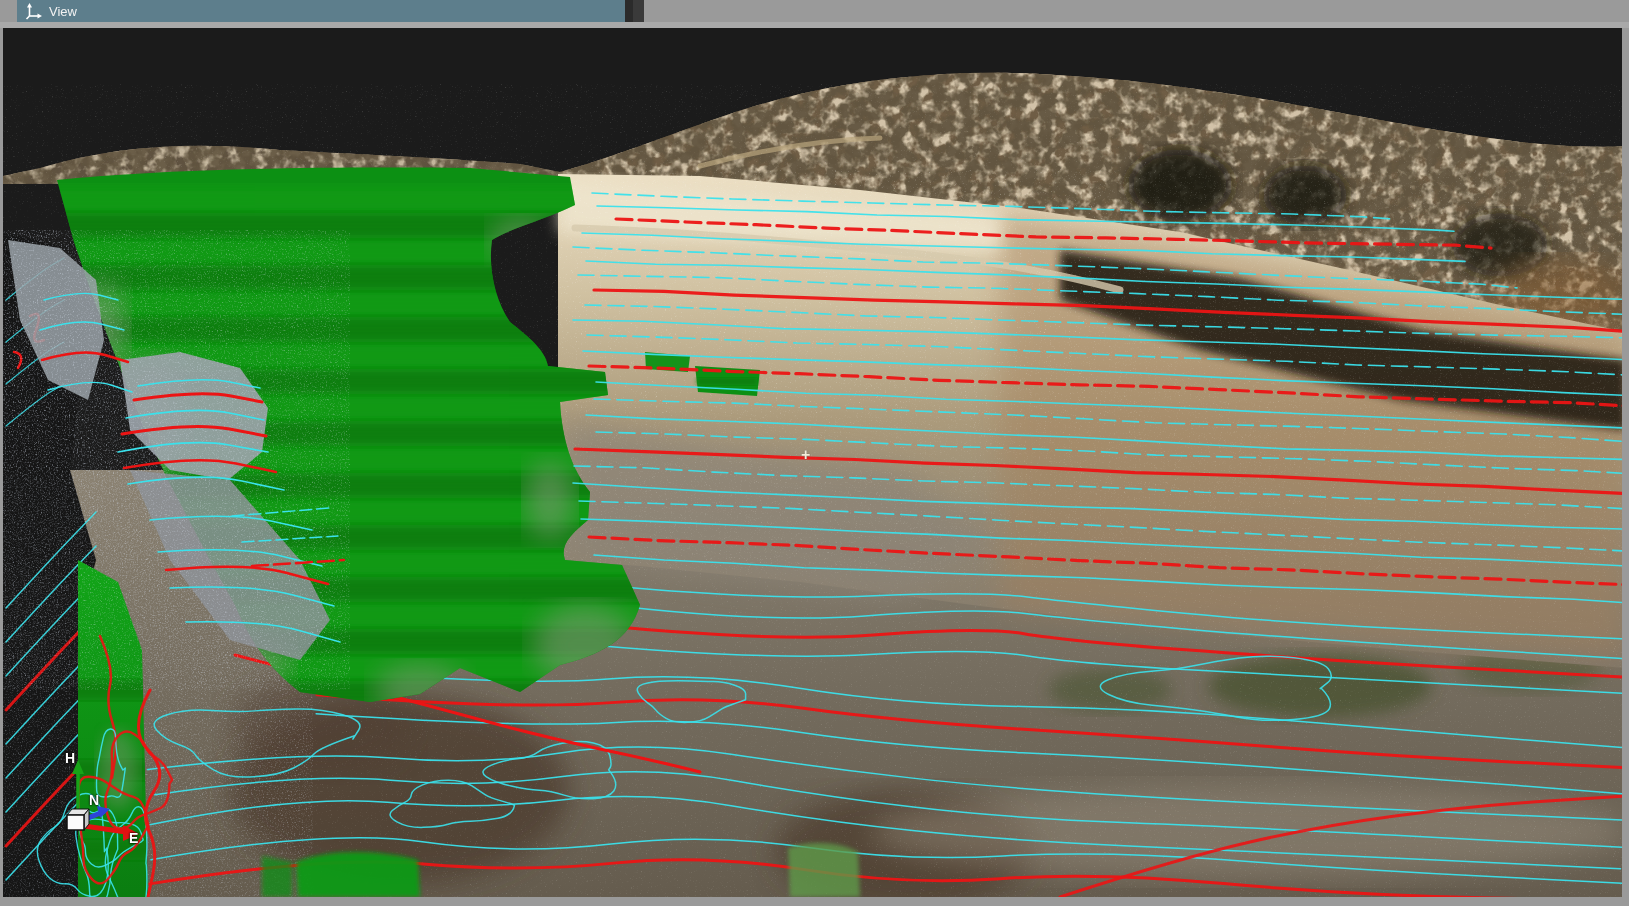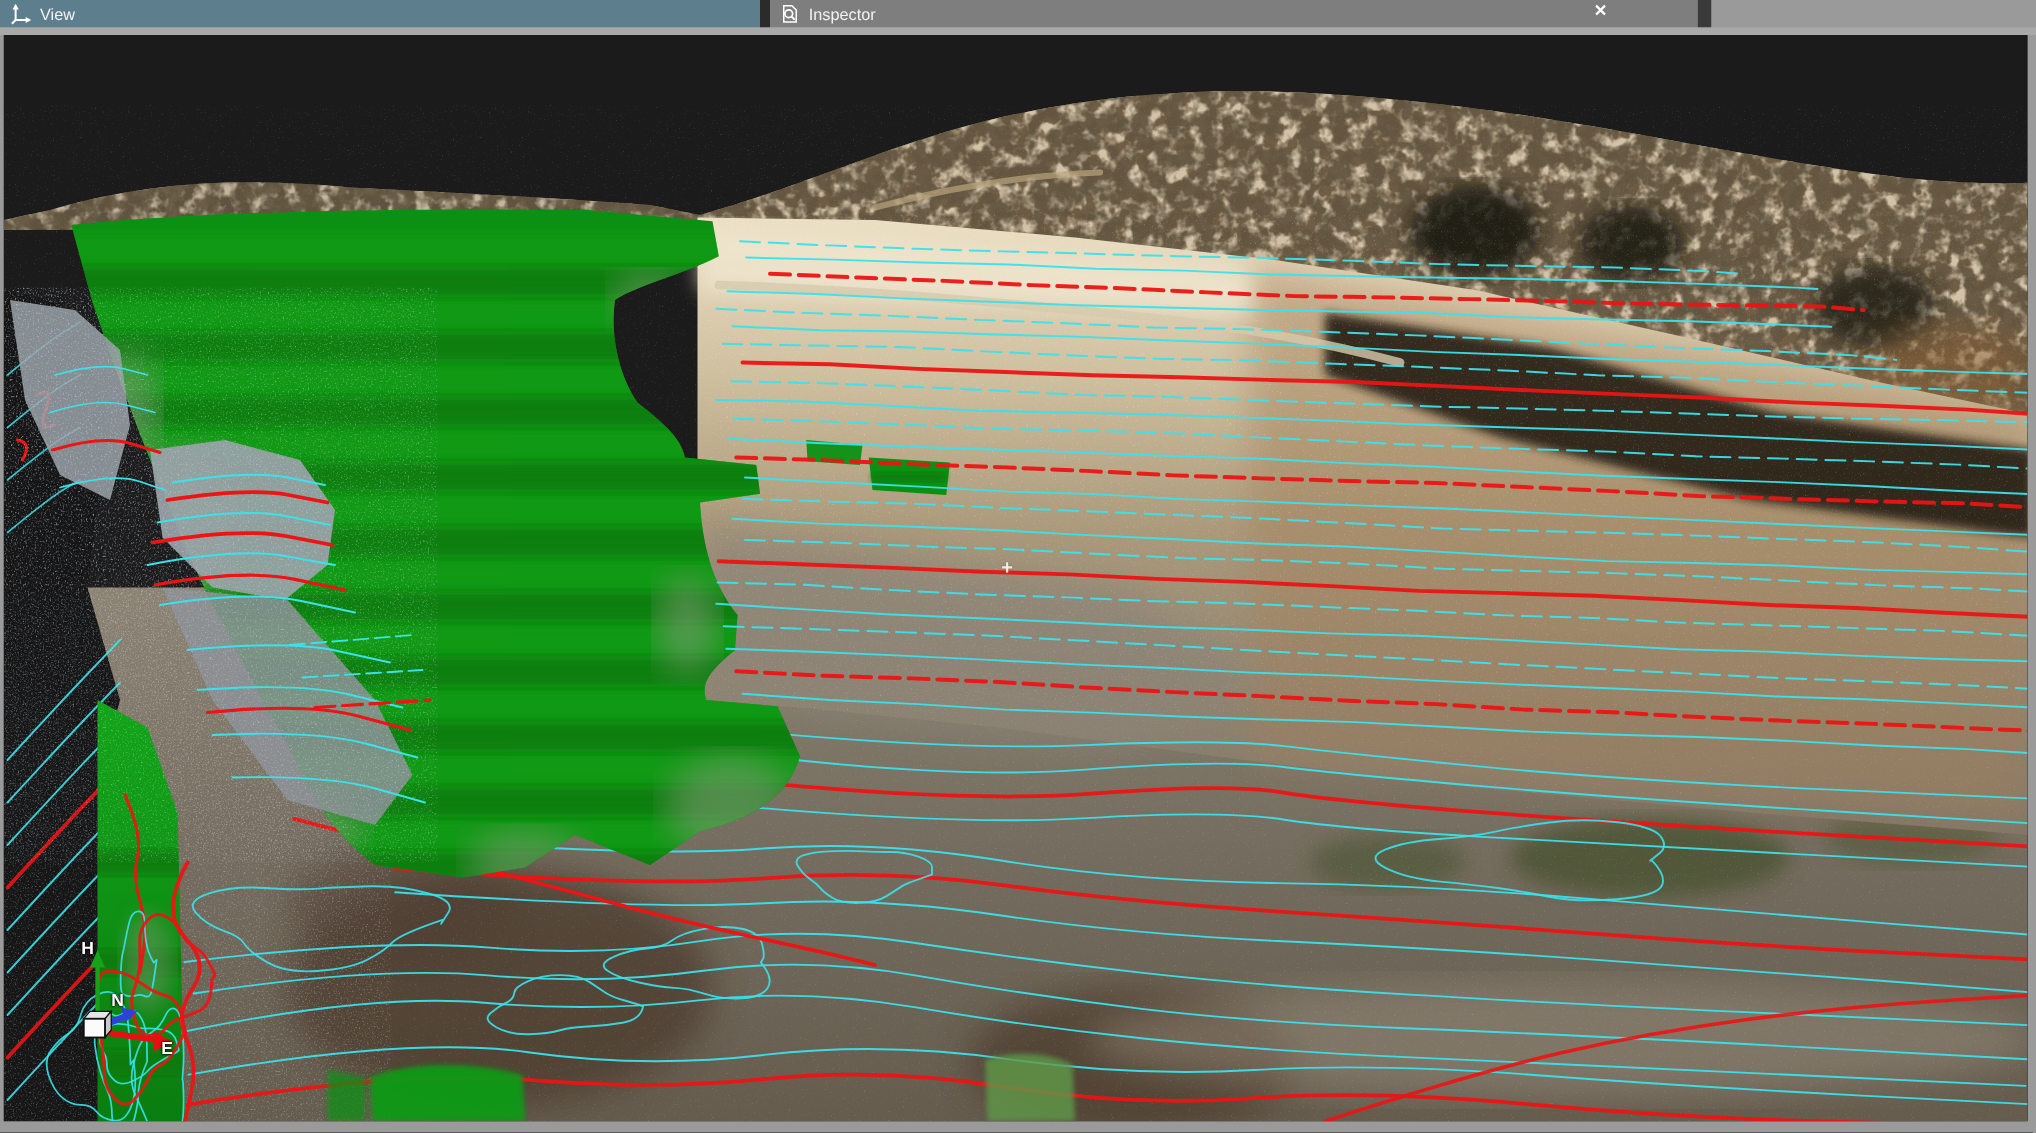--- a/index.html
+++ b/index.html
@@ -1,19 +1,19 @@
 <!DOCTYPE html>
 <html style="--c-sky: #1b1b1b; --c-tab_view_bg: #5d7e8c; --c-tab_inspector_bg: #7e7e7e; --c-frame: #9a9a9a; --c-mesh_green_base: #0c9013; --c-mesh_green_bright: #12a418; --c-mesh_green_dark: #0a7a0d; --c-contour_minor: #3ae2ec; --c-contour_major: #ec1414; --c-axis_h: #17a317; --c-axis_n: #2d43d8; --c-axis_e: #e21212; --c-cliff_light: #ecdfc4; --c-slope_tan: #a4805a; --c-floor_gray: #7d7466; --c-hill_brown: #6f5d45; --c-rock_gray: #9aa2a8; --c-dark_zone: #151515;"><head>
 <meta charset="utf-8">
 <style>
   html,body{margin:0;padding:0;background:#444;}
   .app{position:relative;width:1629px;height:906px;overflow:hidden;
        font-family:"Liberation Sans",sans-serif;background:#9a9a9a;}
   
-  .tabbar{position:absolute;top:0;left:0;width:1369px;height:22px;display:flex;}
+  .tabbar{position:absolute;top:0;left:17px;width:1540px;height:22px;display:flex;}
   .tab{display:flex;align-items:center;gap:7px;padding-left:8px;color:#f2f2f2;
        font-size:13px;white-space:nowrap;}
   .tab-view{width:600px;background:var(--c-tab_view_bg,#5d7e8c);}
   .tabsep{width:8px;background:#2b2b2b;}
   .tab-inspector{flex:1;background:var(--c-tab_inspector_bg,#7e7e7e);position:relative;}
   .closex{position:absolute;right:72px;top:1px;font-size:13px;font-weight:bold;color:#fff;
           cursor:default;letter-spacing:0;}
   .tabedge{width:11px;background:#3a3a3a;}
   .tabicon{display:flex;align-items:center;}
   
@@ -45,31 +45,20 @@
               <path d="M4.5,13 L13.5,13"></path>
               <path d="M4.5,13 L1.5,16"></path>
           </g>
           <path fill="#fff" d="M4.5,0 L7,4.5 L2,4.5 Z"></path>
           <path fill="#fff" d="M17,13 L12.5,10.6 L12.5,15.4 Z"></path>
         </svg>
       </span>
       <span class="tablabel">View</span>
     </div>
     <div class="tabsep"></div>
-    <div class="tab tab-inspector">
-      <span class="tabicon">
-        <svg width="16" height="16" viewBox="0 0 16 16" fill="none" stroke="#fff">
-          <path d="M3,1.5 h6.5 l3.5,3.5 v9.5 h-10 z" stroke-width="1.2"></path>
-          <circle cx="7" cy="8" r="3.1" stroke-width="1.4"></circle>
-          <path d="M9.2,10.2 L11.8,12.8" stroke-width="1.6"></path>
-        </svg>
-      </span>
-      <span class="tablabel">Inspector</span>
-      <span class="closex">✕</span>
-    </div>
     <div class="tabedge"></div>
   </div>
 
   <div class="subbar"></div>
 
   <div class="frame">
     <div class="viewport">
       <svg id="scene" viewBox="3 28 1619 869">
           <defs>
 <linearGradient id="gCliff" x1="0" y1="0" x2="0" y2="1">

